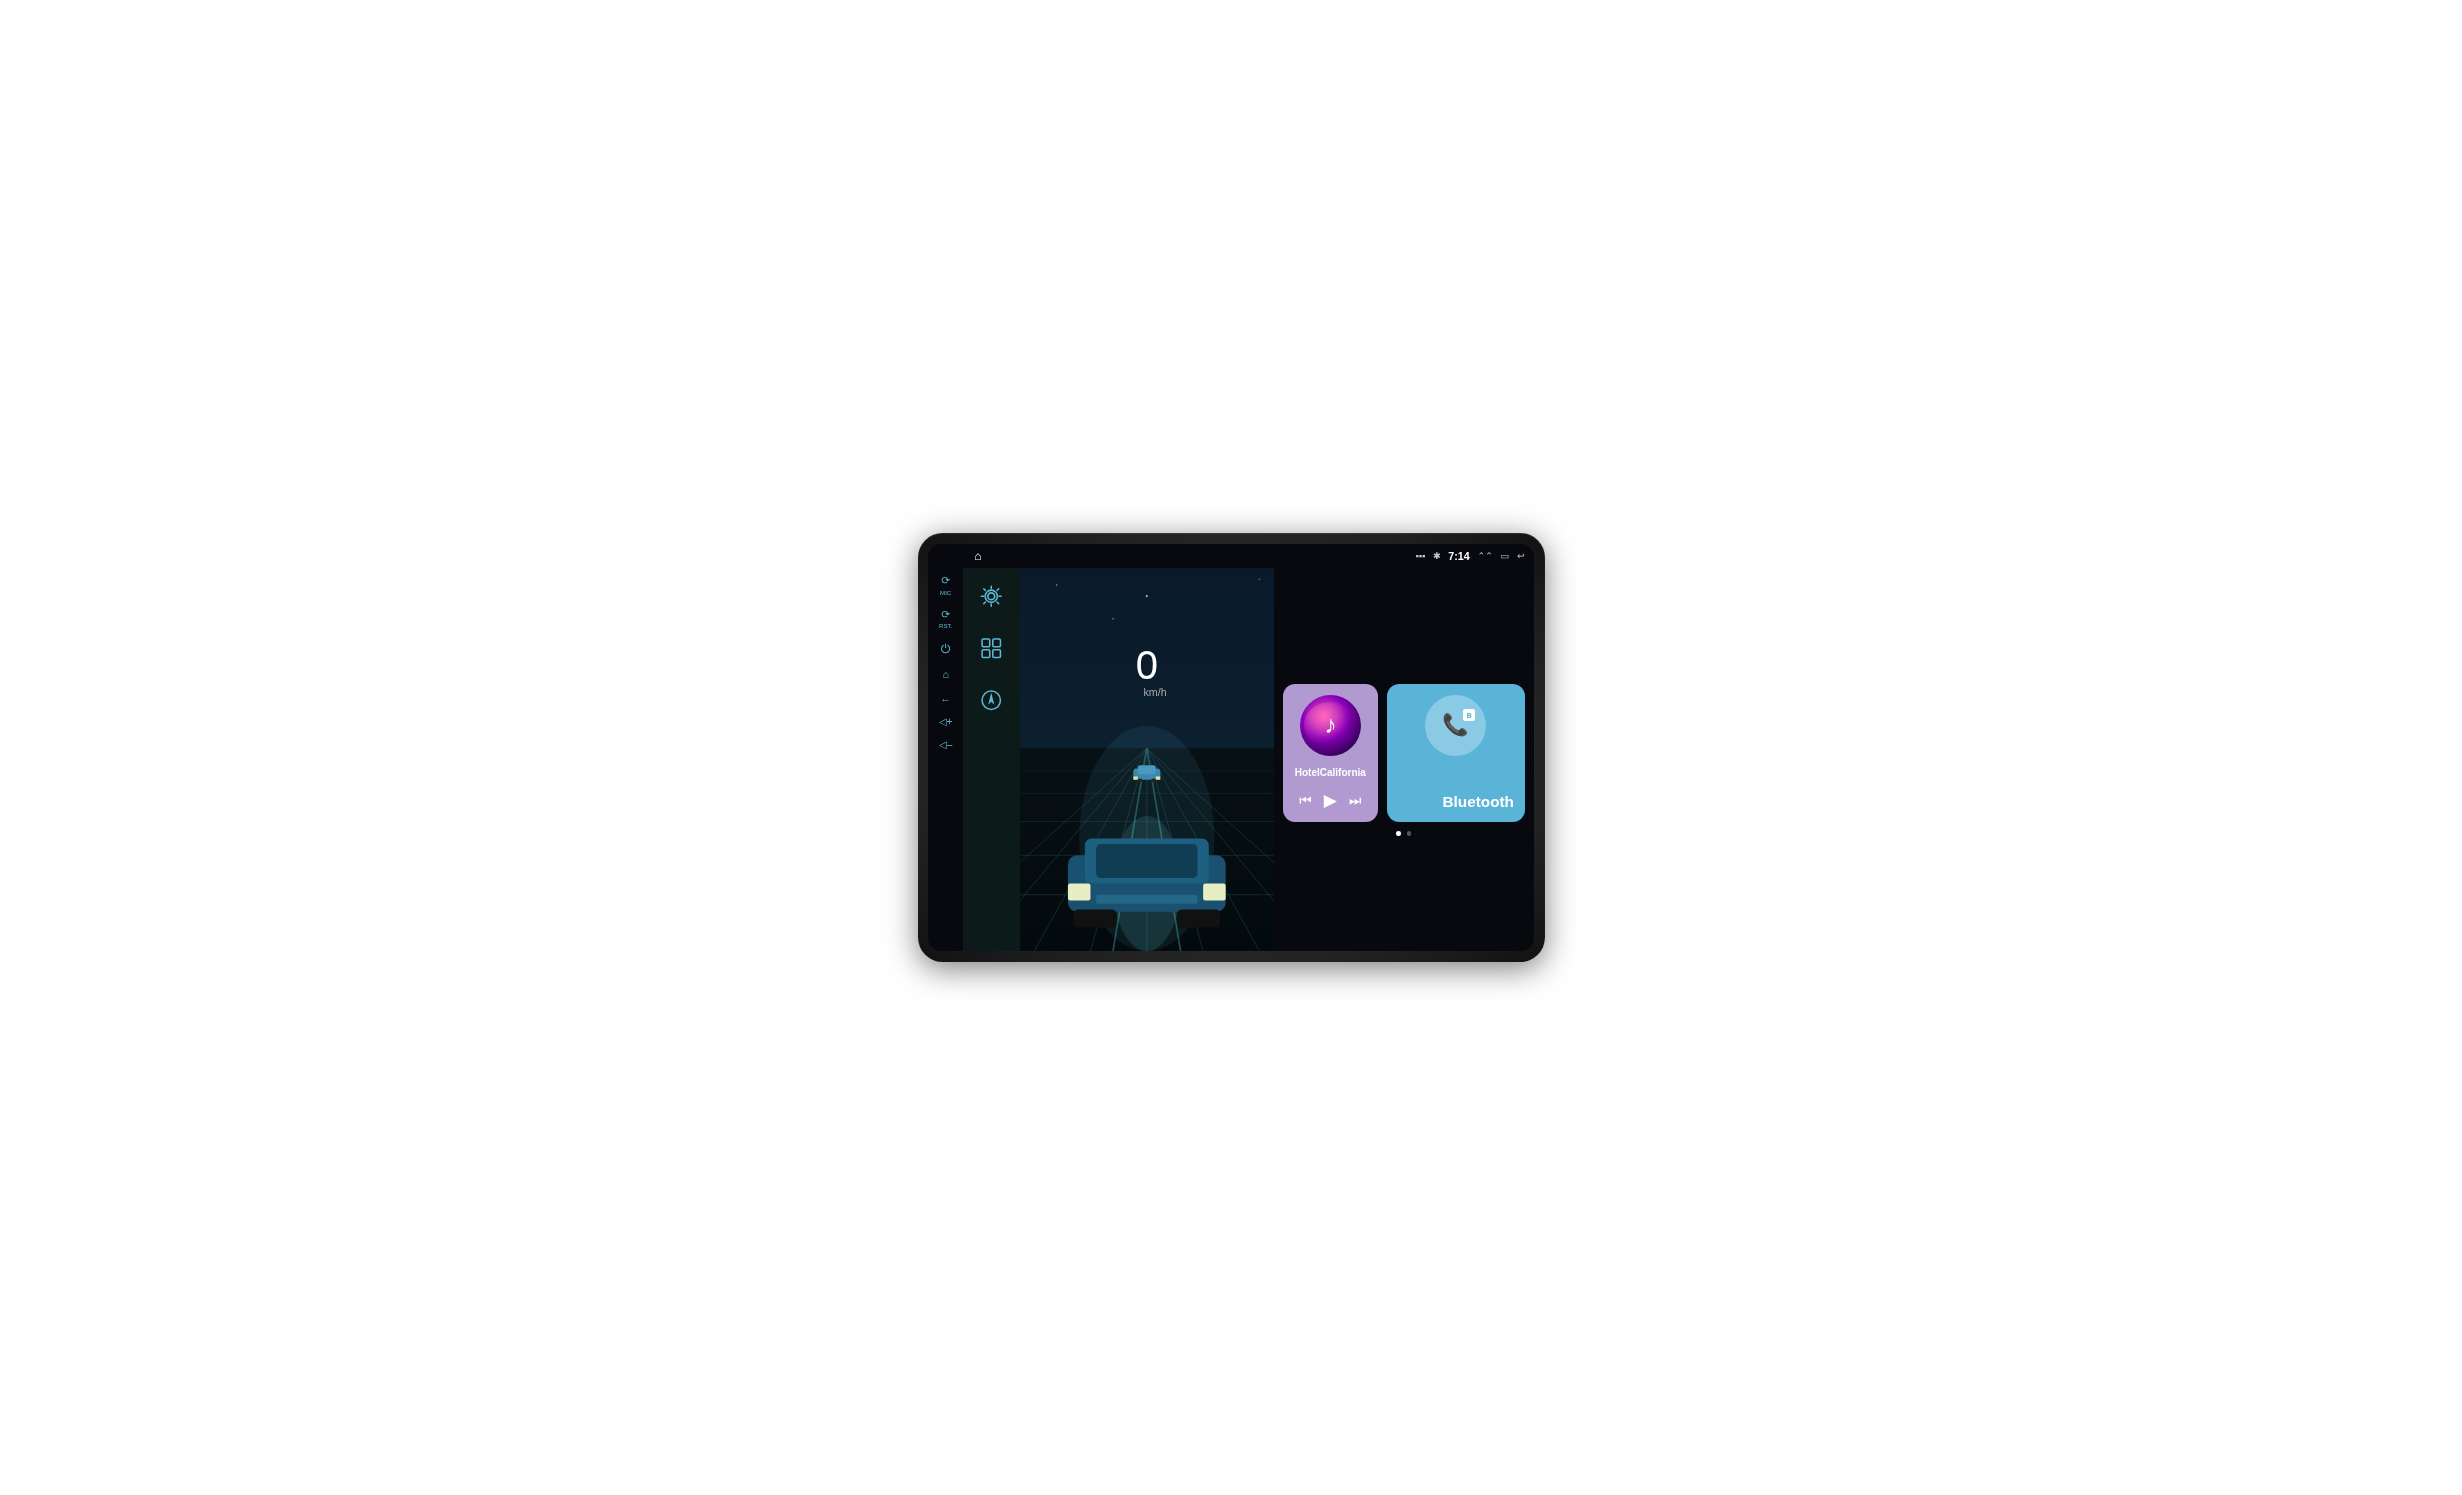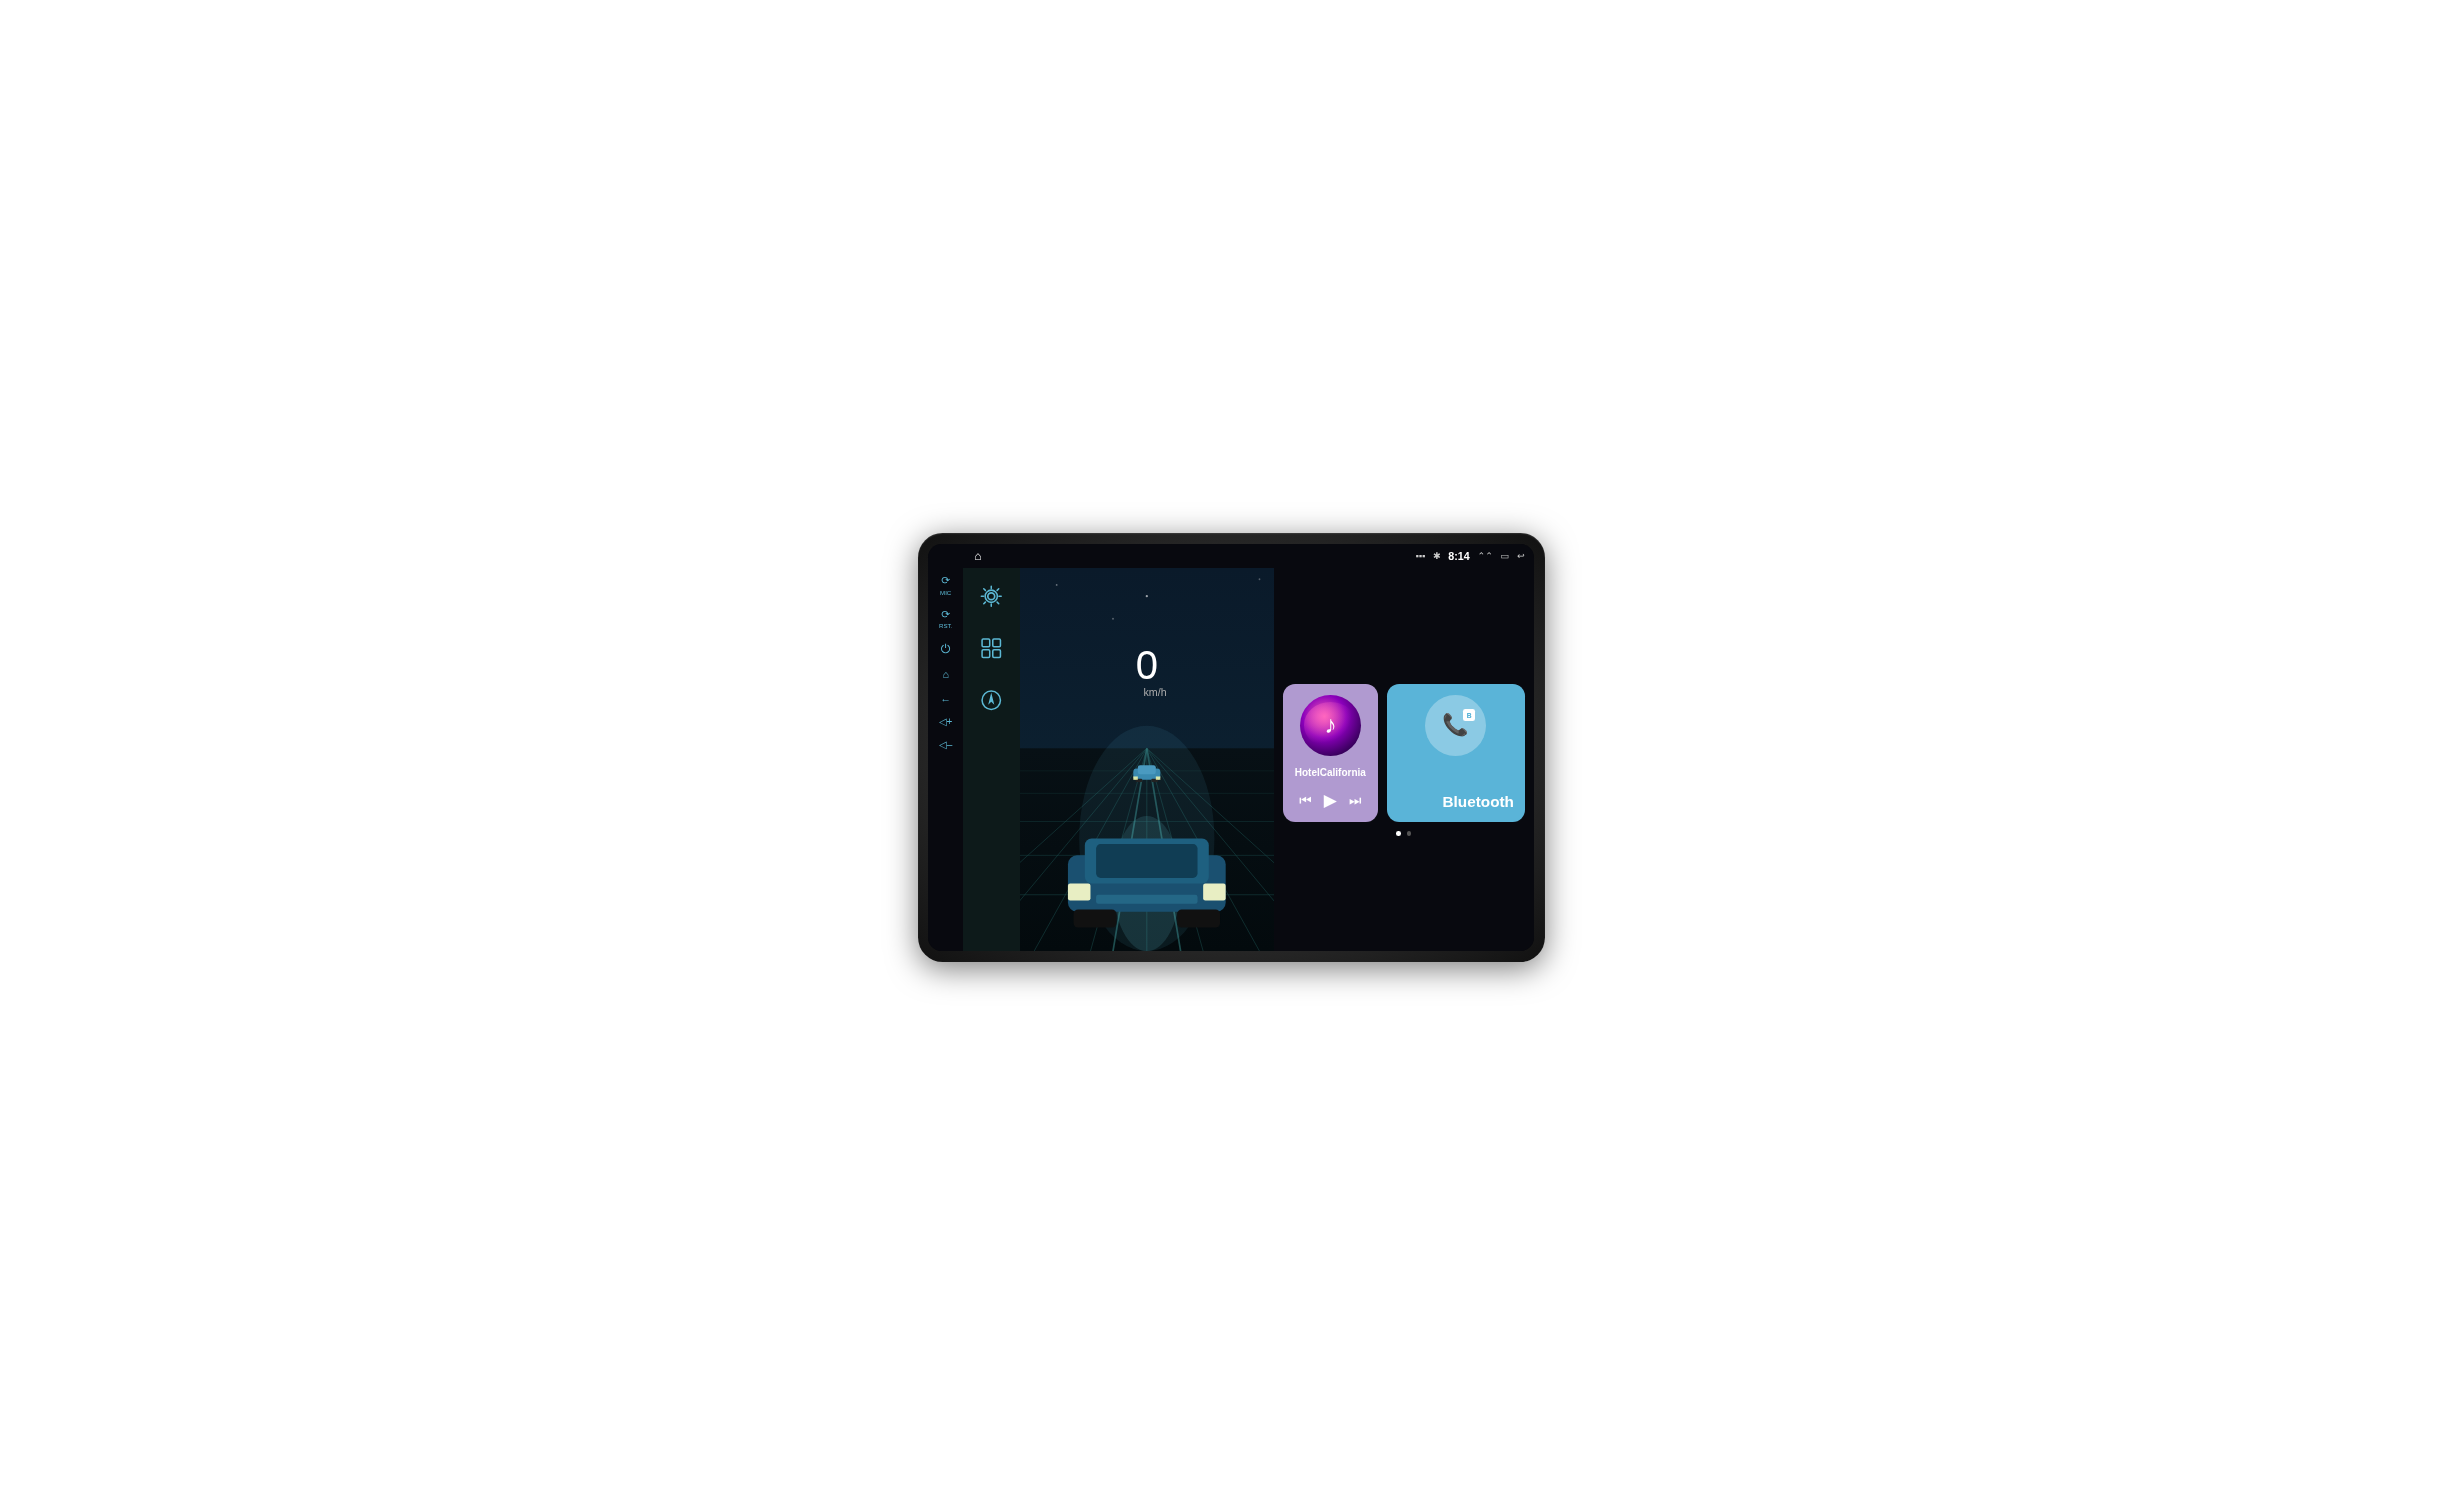--- a/index.html
+++ b/index.html
@@ -311,21 +311,21 @@
 <div class="device-outer">
   <div class="device-screen">
 
     <div class="status-bar">
       <div class="status-left">
         <span class="home-icon-status">⌂</span>
       </div>
       <div class="status-right">
         <span class="status-icon">▪▪▪</span>
         <span class="status-icon">✱</span>
-        <span class="status-time">8:14</span>
+        <span class="status-time">7:14</span>
         <span class="status-icon">⌃⌃</span>
         <span class="status-icon">▭</span>
         <span class="status-icon">↩</span>
       </div>
     </div>
 
     <div class="main-area">
 
       <div class="side-buttons">
         <div class="side-btn">

